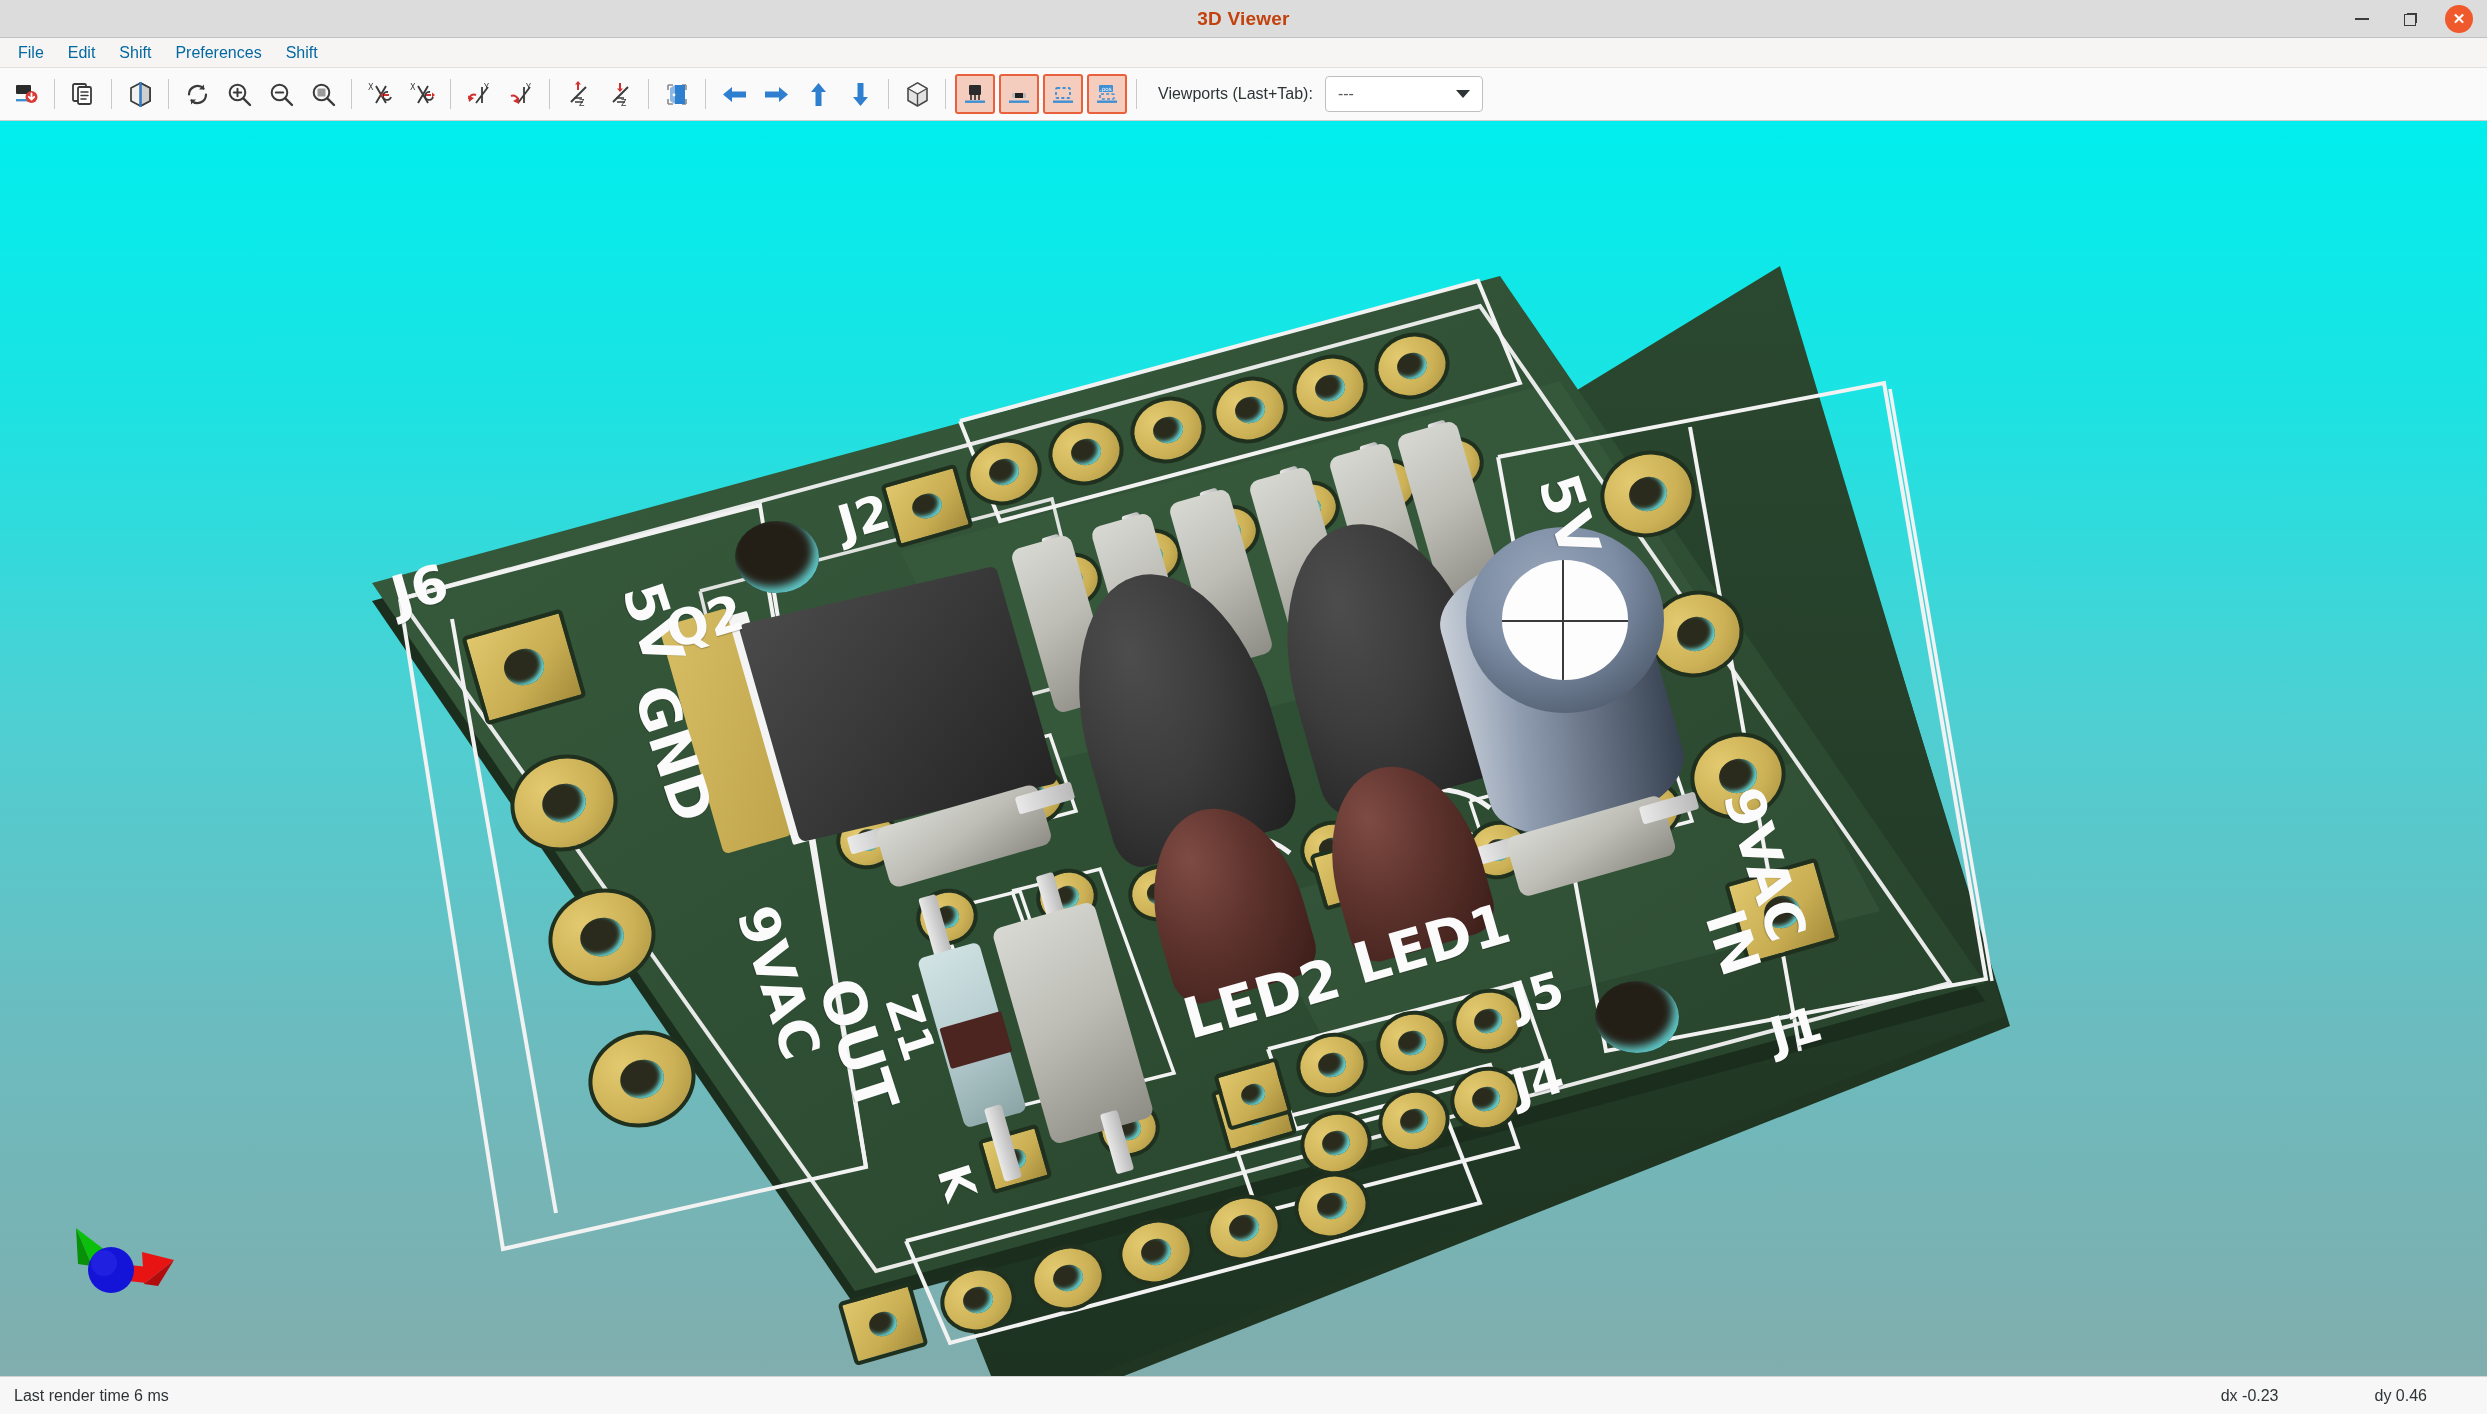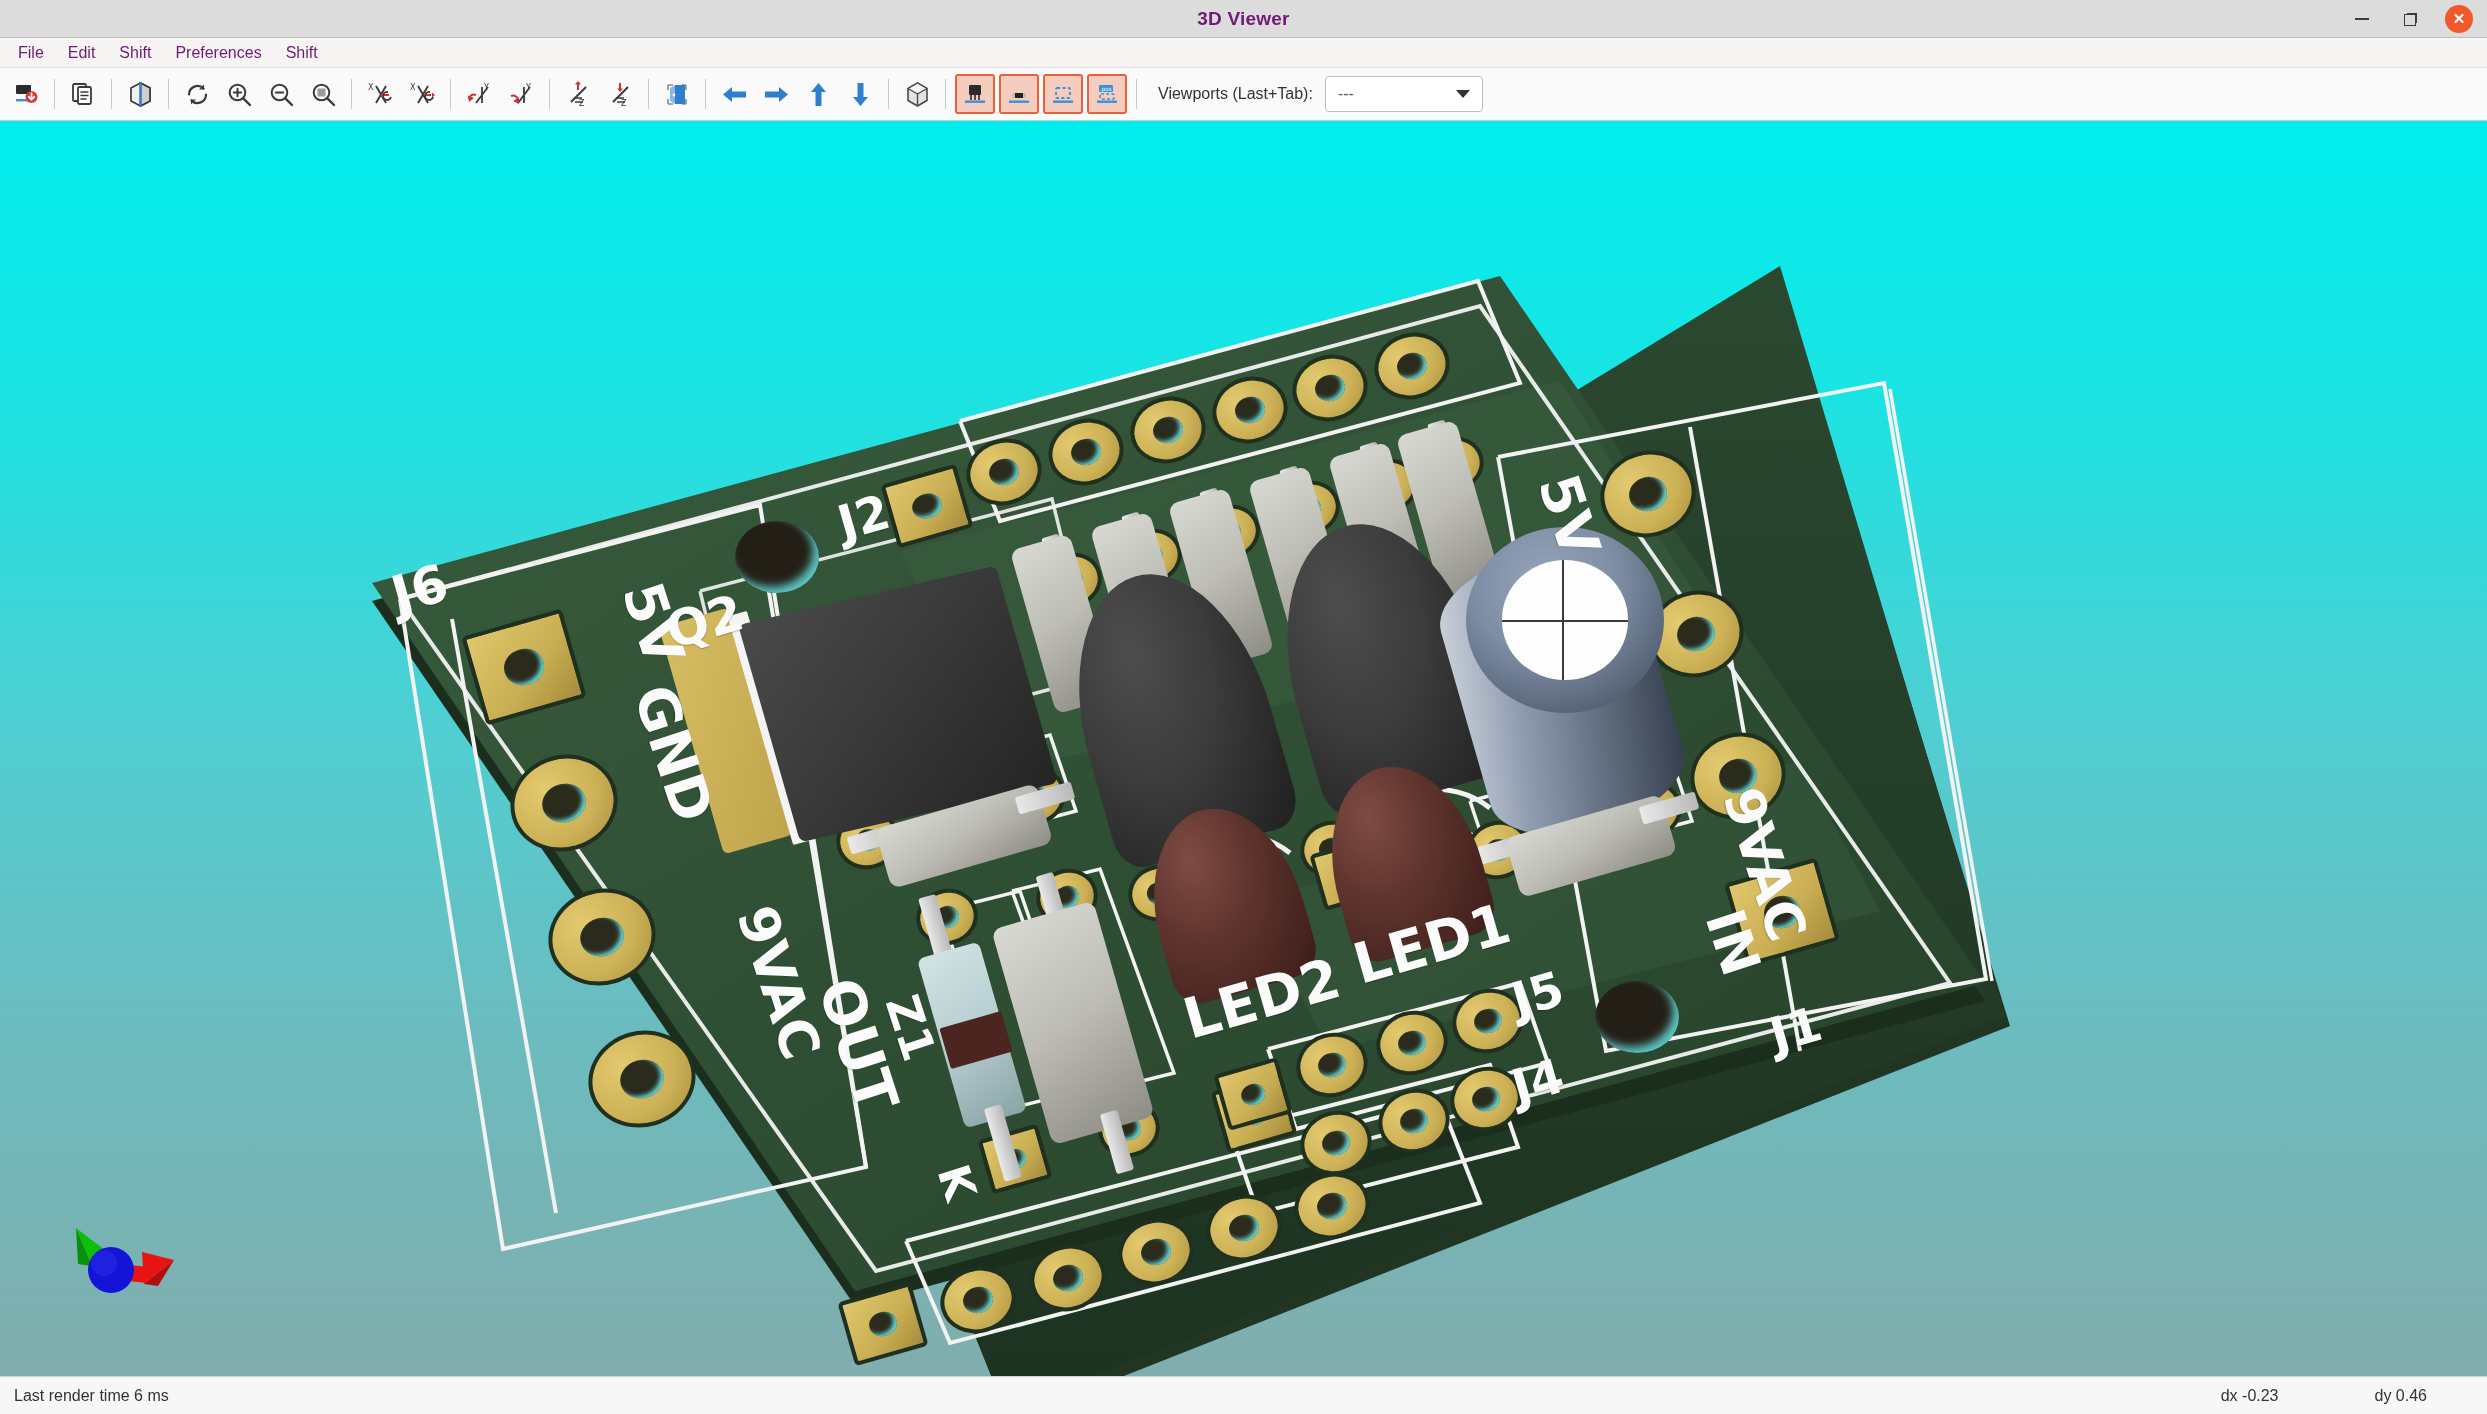--- a/index.html
+++ b/index.html
@@ -12,21 +12,21 @@
   }
 
   
   .titlebar {
     position: absolute; top: 0; left: 0; width: 2487px; height: 38px;
     background: #dcdcdc;
     border-bottom: 1px solid #c0c0c0;
     display: flex; align-items: center; justify-content: center;
   }
   .titlebar .title {
-    font-size: 19px; font-weight: bold; color: #701a75;
+    font-size: 19px; font-weight: bold; color: #c2410c;
     letter-spacing: .2px;
   }
   .winbtns {
     position: absolute; right: 10px; top: 0; height: 38px;
     display: flex; align-items: center; gap: 22px;
   }
   .winbtn {
     width: 26px; height: 26px; display: flex;
     align-items: center; justify-content: center;
     color: #3c3c3c; font-size: 15px; cursor: pointer;
@@ -47,21 +47,21 @@
     border-top:1.6px solid #3c3c3c; border-right:1.6px solid #3c3c3c;
   }
 
   
   .menubar {
     position: absolute; top: 38px; left: 0; width: 2487px; height: 30px;
     background: #f6f5f4; display: flex; align-items: center;
     padding-left: 6px; border-bottom: 1px solid #e2e0de;
   }
   .menuitem {
-    font-size: 16px; color: #701a75; padding: 3px 12px; cursor: default;
+    font-size: 16px; color: #0369a1; padding: 3px 12px; cursor: default;
     white-space: nowrap;
   }
 
   
   .toolbar {
     position: absolute; top: 68px; left: 0; width: 2487px; height: 53px;
     background: #fafafa; display: flex; align-items: center;
     padding-left: 5px; border-bottom: 1px solid #cfcfcf;
   }
   .tb-btn {

